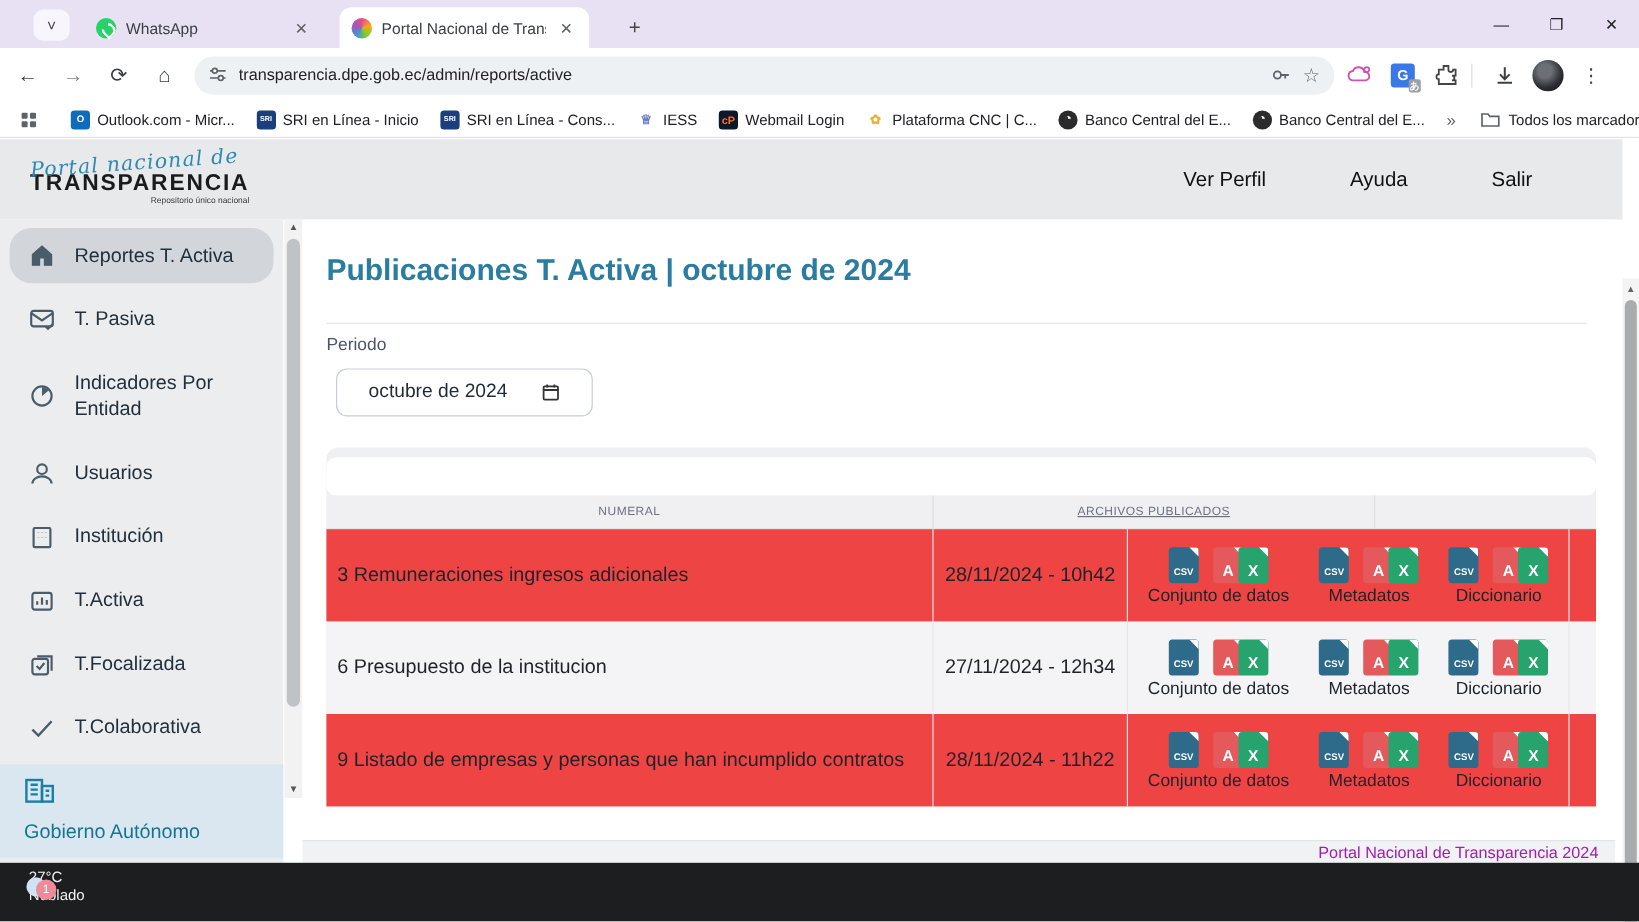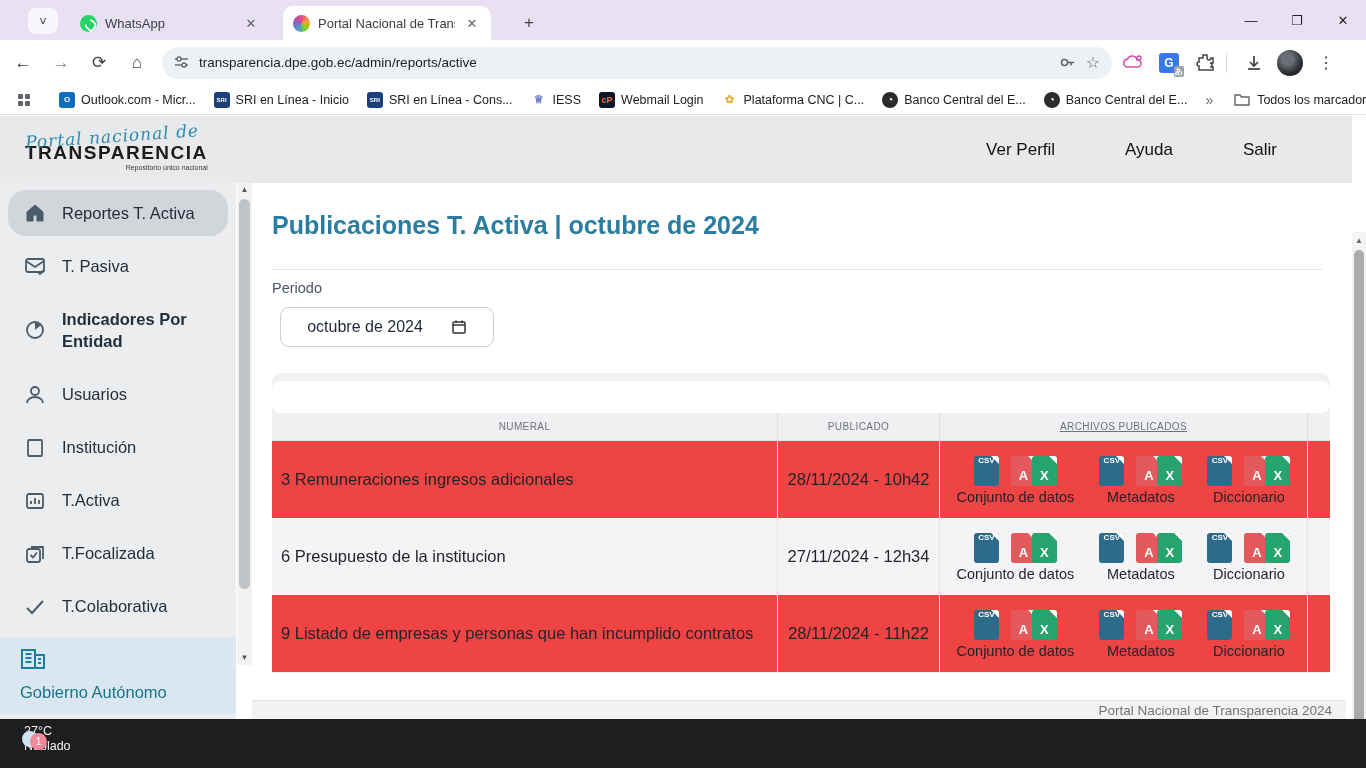--- a/index.html
+++ b/index.html
@@ -47,21 +47,21 @@
   .logo { position:absolute; left:25px; top:10px; }
   .logo .l1 { font-family:"DejaVu Serif",serif; font-style:italic; color:#2d8ab0; font-size:17px; transform:rotate(-4deg); letter-spacing:1px; }
   .logo .l2 { font-size:19px; font-weight:bold; color:#1b1b1b; letter-spacing:1.5px; margin-top:-4px; }
   .logo .l3 { font-size:7px; color:#3a3a3a; text-align:right; }
   .sitenav { position:absolute; right:75px; top:0; height:67px; display:flex; align-items:center; gap:70px; font-size:17px; color:#111; font-weight:500; }
 
   #sidebar { position:absolute; left:0; top:67px; width:236px; height:536px; background:#ebedef; }
   .sbitem { display:flex; align-items:center; gap:16px; padding:12px 16px; margin:7px 8px; font-size:16.5px; color:#21303c; }
   .sbitem.active { background:#d2d6da; border-radius:18px; }
   .sbitem svg { flex:0 0 auto; stroke:#4a5b6a; }
-  .sbitem.two { line-height:1.35;font-weight:bold; }
+  .sbitem.two { line-height:1.35; }
   .sb-gob { margin:4px 0 0 0; padding:10px 20px 12px 20px; background:#dbe7f0; }
   .sb-gob svg { stroke:#1a7fa5; }
   .sb-gob .gob-label { display:block; margin-top:8px; color:#16758e; font-size:16.5px; }
 
   #sbScroll { position:absolute; left:237px; top:67px; width:15px; height:482px; background:#f2f2f2; }
   #sbScroll .arr { position:absolute; left:0; width:15px; height:14px; font-size:8px; color:#555; text-align:center; line-height:14px; }
   #sbScroll .thumb { position:absolute; left:2px; top:16px; width:11px; height:390px; background:#c0c3c6; border-radius:6px; }
 
   #content { position:absolute; left:252px; top:67px; width:1094px; height:536px; background:#fff; }
   #pagetitle { position:absolute; left:20px; top:28px; font-size:25px; font-weight:bold; color:#2a7ca0; }
@@ -79,26 +79,26 @@
   .trow > div { border-right:1px solid #e5e6e8; display:flex; align-items:center; }
   .trow .c1 { width:506px; padding-left:9px; font-size:16.5px; color:#1f2228; }
   .trow .c2 { width:162px; justify-content:center; font-size:16.5px; color:#1f2228; }
   .trow .c3 { width:368px; justify-content:space-around; padding:0 4px; }
   .trow .c4 { width:22px; border-right:none; }
   .fgroup { display:flex; flex-direction:column; align-items:center; gap:3px; }
   .ficons { display:flex; align-items:flex-end; gap:12px; height:32px; }
   .fpair { display:flex; }
   .ficon { position:relative; width:25px; height:30px; border-radius:3px; display:flex; align-items:flex-end; justify-content:center; color:#fff; }
   .ficon::after { content:""; position:absolute; top:0; right:0; border-style:solid; border-width:0 8px 8px 0; border-color:#fff #fff transparent transparent; border-radius:0 3px 0 3px; }
-  .f-csv { background:#2e6b8a; font-size:8px; font-weight:bold; padding-bottom:21px; }
+  .f-csv { background:#2e6b8a; font-size:8px; font-weight:bold; padding-bottom:5px; }
   .f-pdf { background:#e4595c; font-size:13px; font-weight:bold; padding-bottom:3px; margin-right:-4px; }
   .f-xls { background:#27a36e; font-size:13px; font-weight:bold; padding-bottom:3px; }
   .flabel { font-size:14.5px; color:#1f2228; }
 
-  #contentfooter { position:absolute; left:252px; top:584px; width:1094px; height:19px; background:#f1f2f3; border-top:1px solid #e3e4e6; display:flex; align-items:center; justify-content:flex-end; padding-right:14px; font-size:13.5px; color:#737373; }
+  #contentfooter { position:absolute; left:252px; top:584px; width:1094px; height:19px; background:#f1f2f3; border-top:1px solid #e3e4e6; display:flex; align-items:center; justify-content:flex-end; padding-right:14px; font-size:13.5px; color:#a21caf; }
 
   #pageScroll { position:absolute; left:1352px; top:116px; width:14px; height:603px; background:#f4f4f4; }
   #pageScroll .arr { position:absolute; left:0; width:14px; height:14px; font-size:8px; color:#666; text-align:center; line-height:14px; }
   #pageScroll .thumb { position:absolute; left:2px; top:18px; width:10px; height:566px; background:#a9abad; border-radius:5px; }
 
   
   #taskbar { position:absolute; left:0; top:719px; width:1366px; height:49px; background:#1d1e20; color:#fff; }
   #weather { position:absolute; left:16px; top:5px; display:flex; align-items:center; gap:8px; }
   .wcloud { position:relative; width:32px; height:20px; background:#e8f1fa; border-radius:10px; margin-top:10px; }
   .wcloud::before { content:""; position:absolute; left:6px; top:-8px; width:16px; height:16px; background:#cfe3f5; border-radius:50%; }
@@ -353,21 +353,20 @@
               <line x1="11" y1="1.5" x2="11" y2="4"></line>
               <line x1="2" y1="6" x2="14" y2="6"></line>
             </g>
           </svg>
       </div>
 
       <div id="tablecard">
         <div class="tooltray"></div>
         <div class="thead">
           <div class="col1">NUMERAL</div>
-          <div class="col2">PUBLICADO</div>
           <div class="col3">ARCHIVOS PUBLICADOS</div>
           <div class="col4"></div>
         </div>
 
         <div class="trow" style="top:68px">
           <div class="c1">3 Remuneraciones ingresos adicionales</div>
           <div class="c2">28/11/2024 - 10h42</div>
           <div class="c3">
             <div class="fgroup">
               <div class="ficons">

